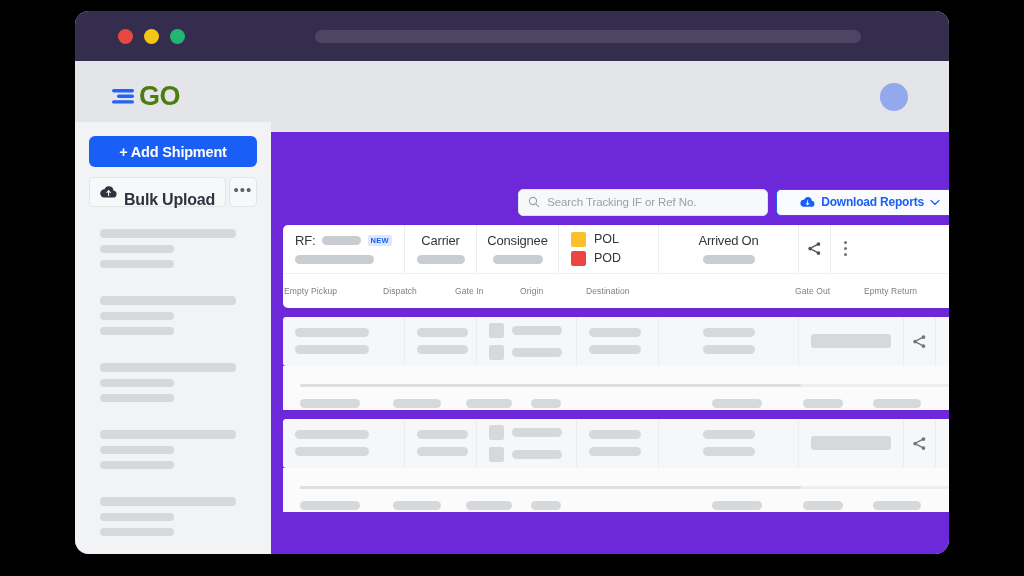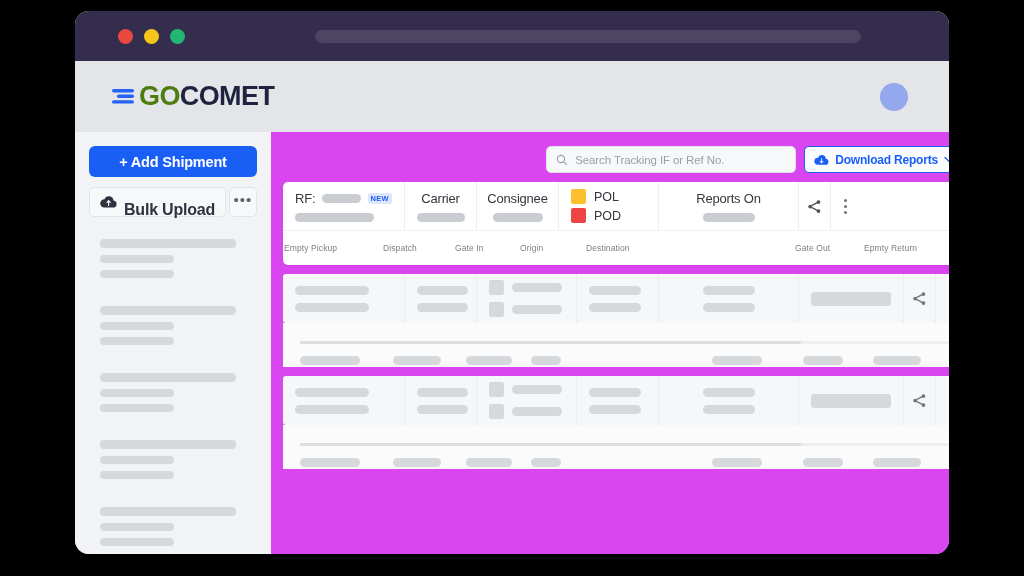--- a/index.html
+++ b/index.html
@@ -68,22 +68,23 @@
     right: 41px;
     width: 28px; height: 28px;
     border-radius: 50%;
     background: #94a8ee;
   }
 
   
   .appbody {
     position: relative;
     height: 422px;
-    background: #d946ef;
-    display: flex;
+    background: #6d28d9;
+    display: flex;
+    align-items: center;
   }
 
   
   .sidebar {
     width: 196px;
     background: #f1f3f4;
     padding: 14px 0 0 0;
     position: relative;
     flex: none;
   }
@@ -177,21 +178,21 @@
     letter-spacing: -0.1px;
   }
   .dlbtn {
     height: 27px;
     border: 1px solid #1a5ff5;
     border-radius: 5px;
     background: #fafbff;
     display: flex;
     align-items: center;
     gap: 6px;
-    padding: 0 9px;
+    padding: 0 23px;
     cursor: pointer;
   }
   .dlbtn span.lbl {
     font-size: 12px;
     font-weight: 700;
     color: #1a5ff5;
     letter-spacing: -0.2px;
   }
 
   
@@ -355,21 +356,20 @@
   </div>
 
   <div class="appheader">
     <div class="logo">
       <svg class="logo-mark" width="26" height="24" viewBox="0 0 26 24">
         <rect x="0" y="4" width="22" height="3.4" rx="1.7" fill="#2563f6"></rect>
         <rect x="5" y="9.6" width="17" height="3.4" rx="1.7" fill="#2563f6"></rect>
         <rect x="0" y="15.2" width="22" height="3.4" rx="1.7" fill="#2563f6"></rect>
       </svg>
       <span class="logo-text logo-go">GO</span>
-        <span class="logo-text logo-comet">COMET</span>
     </div>
     <div class="avatar"></div>
   </div>
 
   <div class="appbody">
 
     <div class="sidebar">
       <div class="btn-add">+ Add Shipment</div>
 
       <div class="bulk-row">
@@ -461,21 +461,21 @@
               <span class="swatch" style="background:#fbc02d"></span>
               <span class="port-name">POL</span>
             </div>
             <div class="port-row">
               <span class="swatch" style="background:#ef4444"></span>
               <span class="port-name">POD</span>
             </div>
           </div>
 
           <div class="hc c-arrived">
-            <span class="hc-label">Reports On</span>
+            <span class="hc-label">Arrived On</span>
             <div class="sk-bar arr-bar"></div>
           </div>
 
 
           <div class="hc c-share">
             <svg width="15" height="15" viewBox="0 0 16 16">
               <circle cx="12.2" cy="3.2" r="2" fill="#4d535b"></circle>
               <circle cx="3.4" cy="8" r="2" fill="#4d535b"></circle>
               <circle cx="12.2" cy="12.8" r="2" fill="#4d535b"></circle>
               <line x1="4.8" y1="7.1" x2="10.9" y2="3.9" stroke="#4d535b" stroke-width="1.3"></line>

